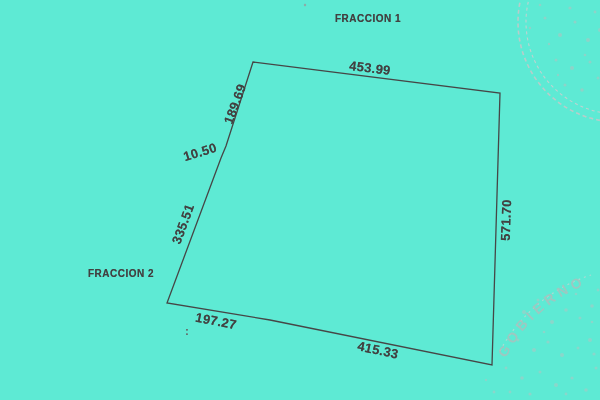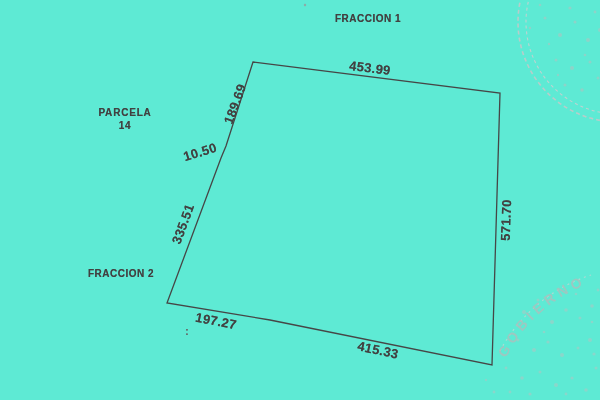--- a/index.html
+++ b/index.html
@@ -102,24 +102,20 @@
       </g>
     </g>
 
     <polygon points="253,62 500,93 492,365 270,320 167,303 221,158 226,146" fill="none" stroke="#464646" stroke-width="1.3" stroke-linejoin="miter"></polygon>
 
     <circle cx="305" cy="5" r="1.2" fill="#9a9a9a" opacity="0.8"></circle>
   </svg>
 
   <div class="lbl name" style="left:368px;top:18px;transform:translate(-50%,-50%);">FRACCION 1</div>
 
-  <div class="parcela">
-    <div>PARCELA</div>
-    <div>14</div>
-  </div>
 
   <div class="lbl name" style="left:121px;top:273px;transform:translate(-50%,-50%);">FRACCION 2</div>
 
   <div class="lbl dim" style="left:370px;top:68px;transform:translate(-50%,-50%) rotate(7deg);">453.99</div>
 
   <div class="lbl dim" style="left:235px;top:104px;transform:translate(-50%,-50%) rotate(-70deg);">189.69</div>
 
   <div class="lbl dim" style="left:200px;top:152px;transform:translate(-50%,-50%) rotate(-17deg);">10.50</div>
 
   <div class="lbl dim" style="left:183px;top:224px;transform:translate(-50%,-50%) rotate(-70deg);">335.51</div>

